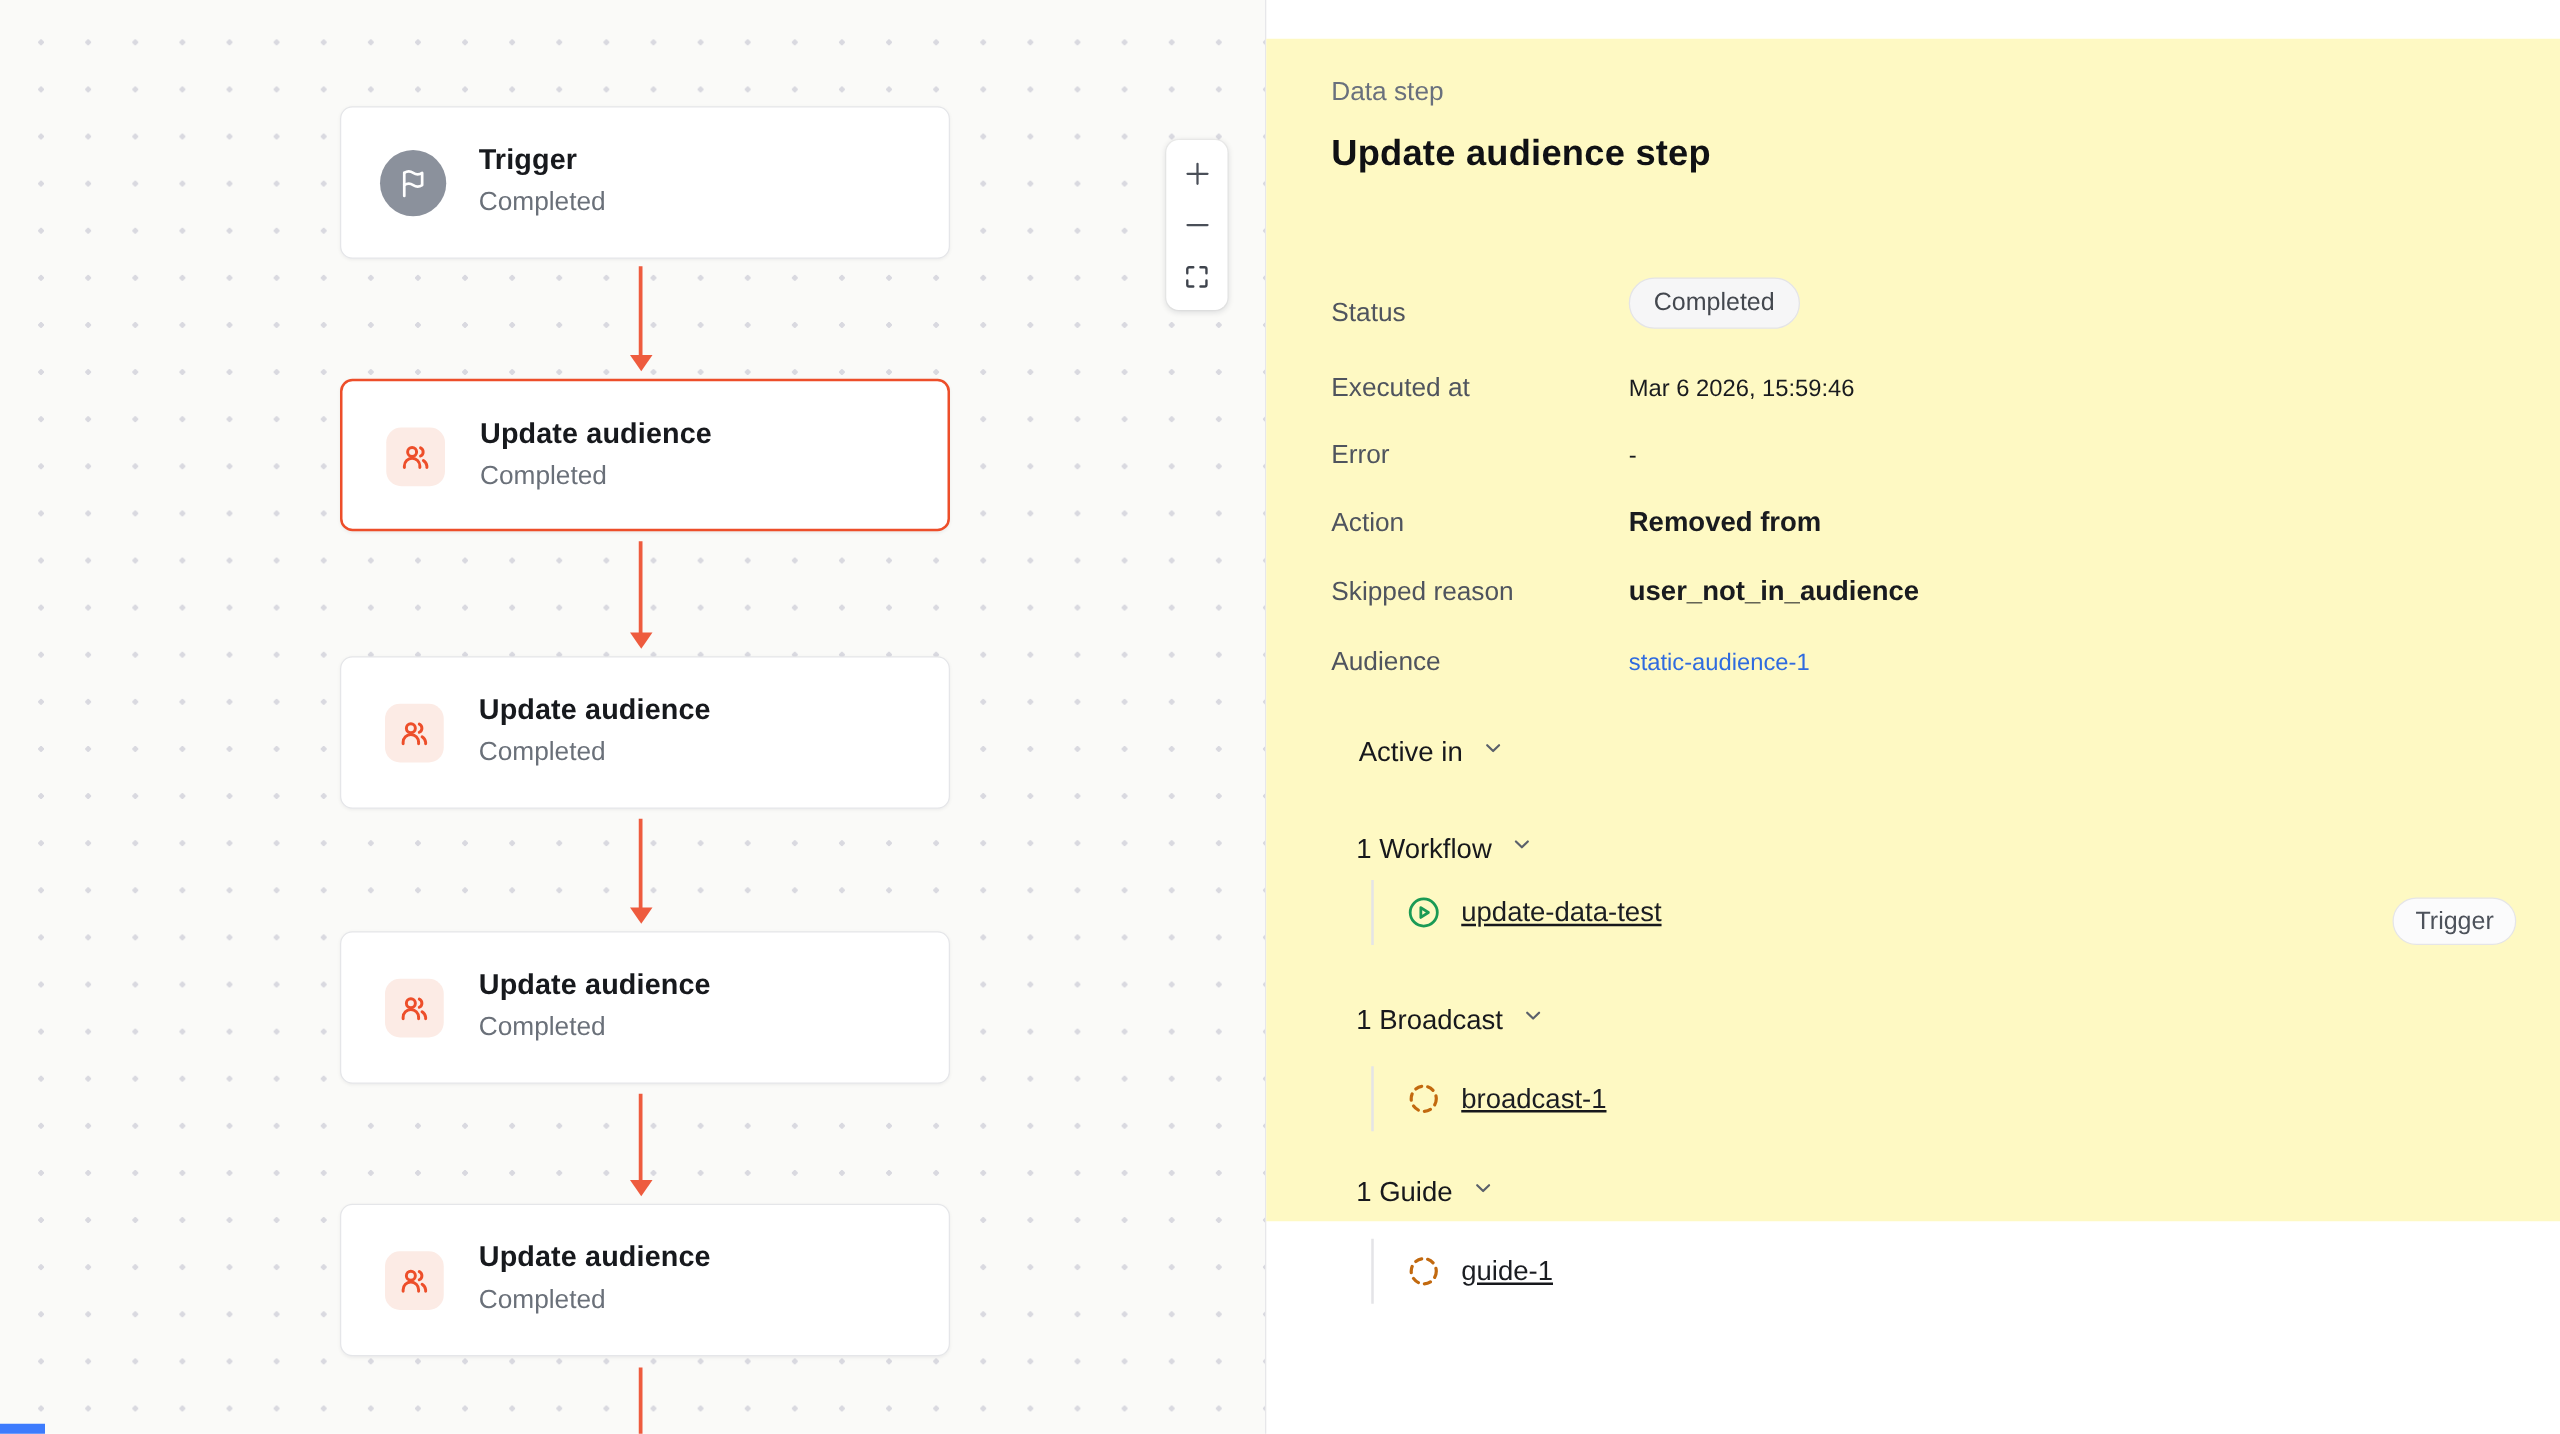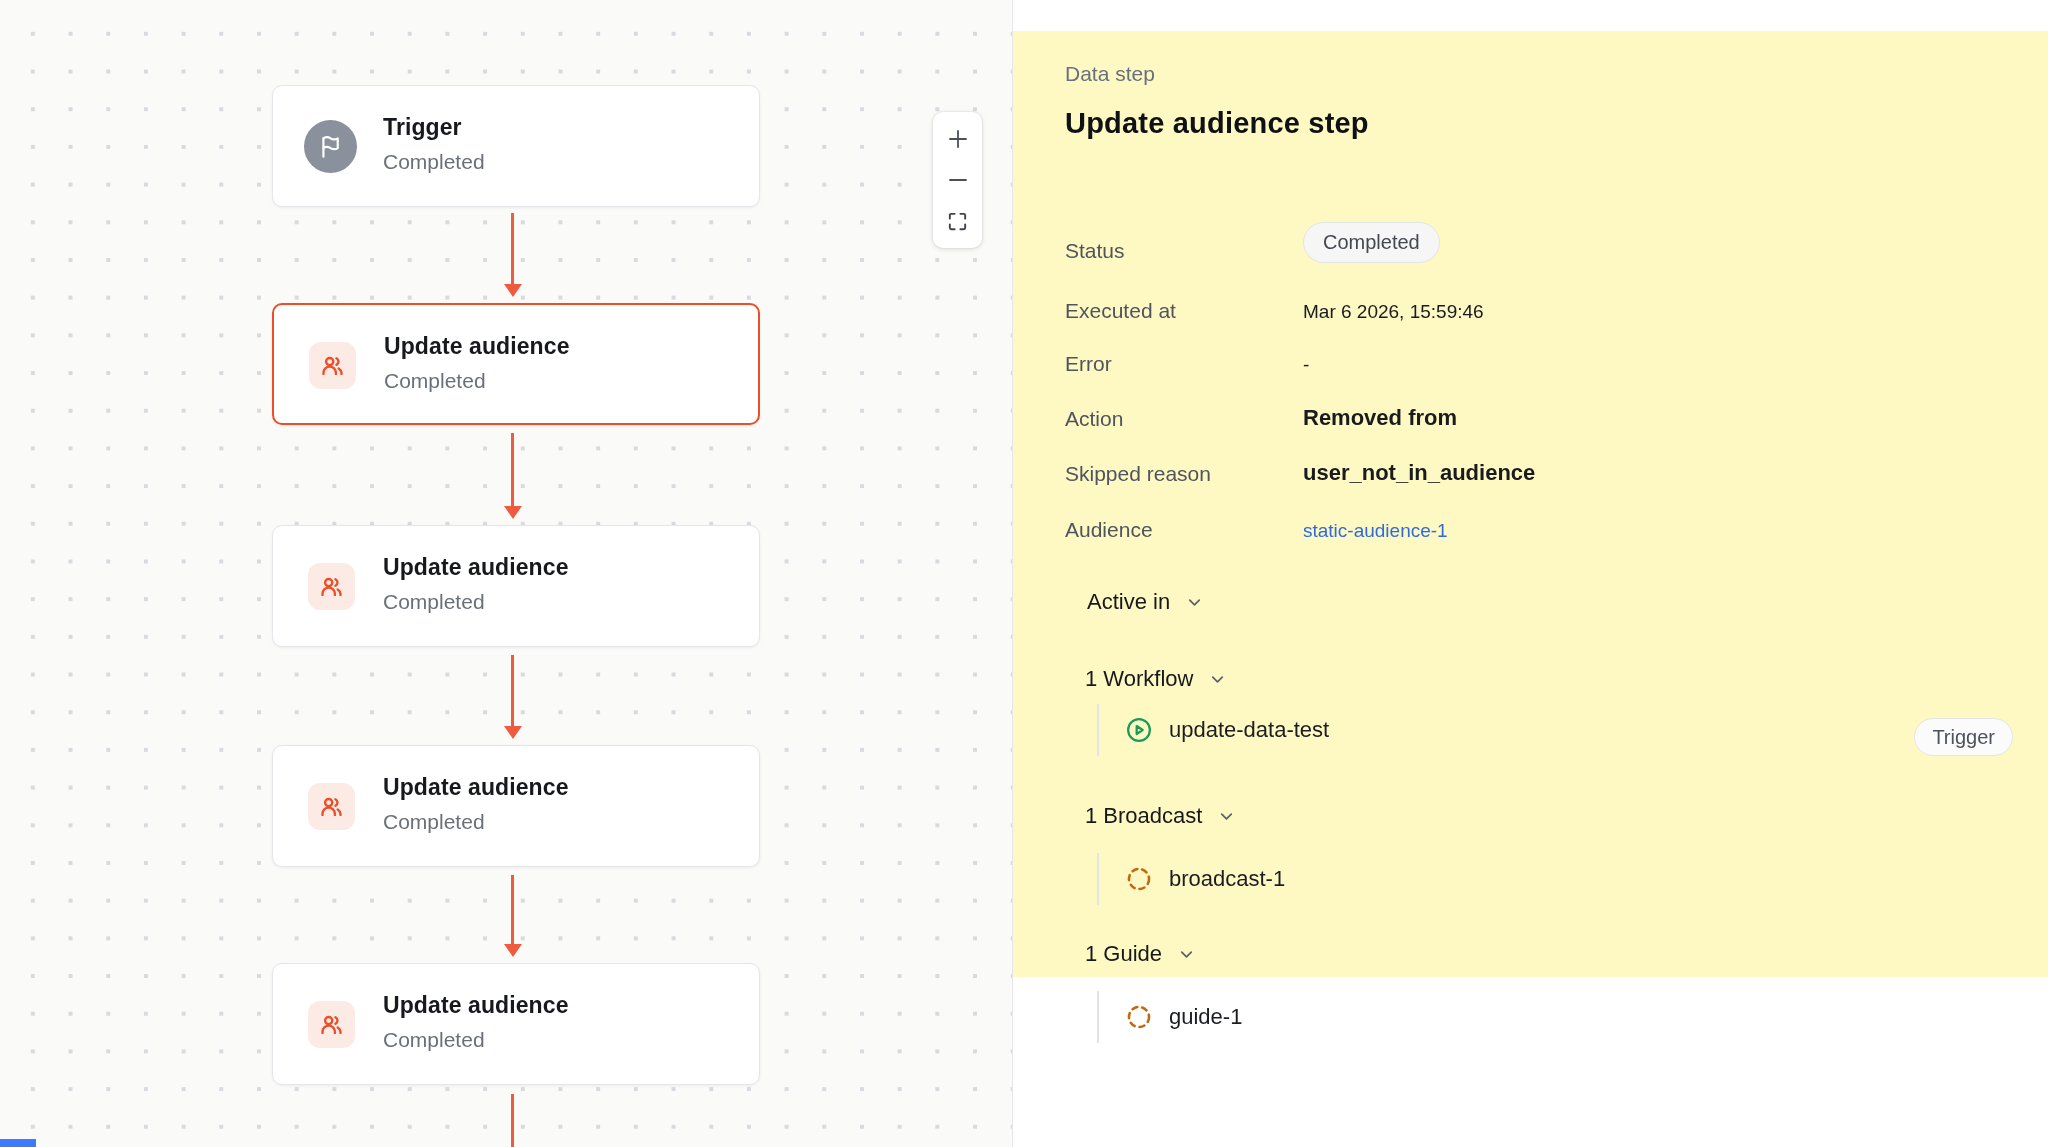--- a/index.html
+++ b/index.html
@@ -73,30 +73,30 @@
   .fvalue.strong { font-weight:700; font-size:22px; }
   .fvalue.med { font-weight:500; }
   .badge {
     display:inline-block; padding:8px 19px; border-radius:999px;
     background:#f6f6f7; border:1px solid #e4e4e7;
     font-size:20px; color:#44484f;
   }
   .link { color:#2f6bdf; cursor:pointer; }
 
   .ai-head, .grp-head {
-    position:absolute; display:flex; align-items:center; gap:15px;
+    position:absolute; display:flex; gap:15px;
     font-size:22px; color:#17181c; cursor:pointer;
   }
   .ai-head { left:74px; font-weight:500; }
   .grp-head { left:72px; font-weight:500; }
 
   .item-row {
     position:absolute; left:84px; height:52px;
     border-left:2px solid #e4e4e7; padding-left:26px;
-    display:flex; align-items:center; gap:16px; cursor:pointer;
+    display:flex; align-items:center; gap:16px; cursor:pointer;text-decoration:underline;
   }
   .item-label { font-size:22px; color:#1b1d22; }
 
   .tag-badge {
     position:absolute; right:35px; top:687px; height:38px; padding:0 17px;
     display:flex; align-items:center;
     background:#fbfbfc; border:1px solid #e5e5e8; border-radius:999px;
     font-size:20px; color:#4d525b;
   }
   svg { display:block; }

